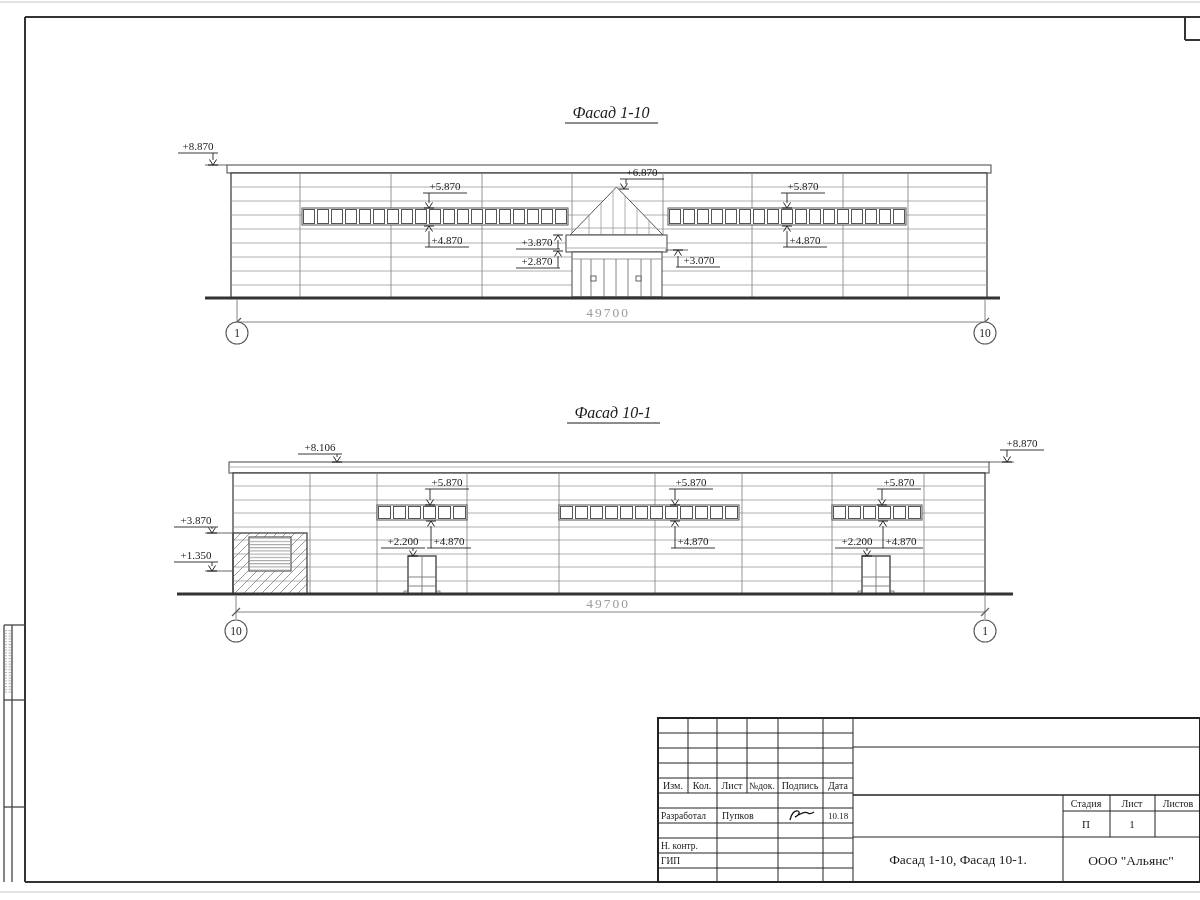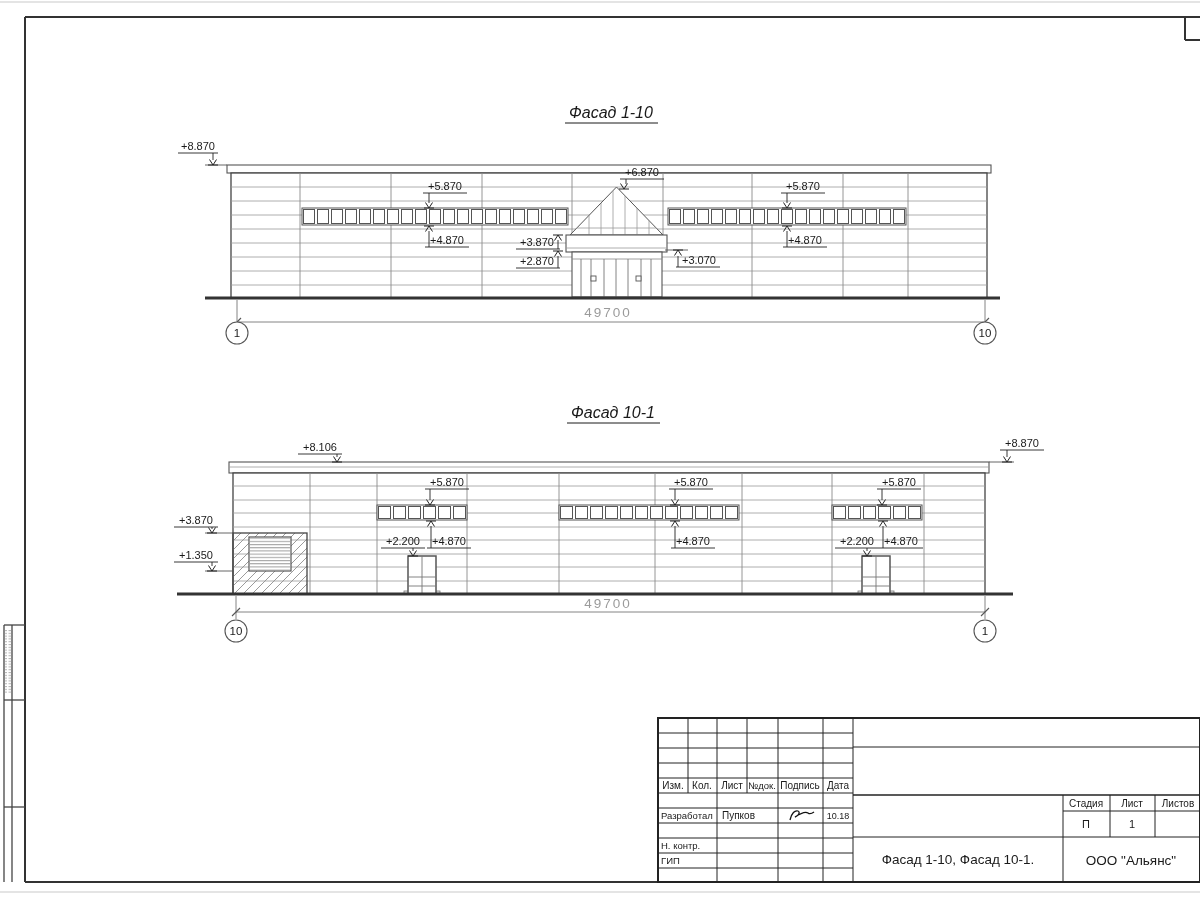--- a/index.html
+++ b/index.html
@@ -1,18 +1,18 @@
 <!DOCTYPE html>
 <html><head>
 <meta charset="utf-8">
 <style>
   html,body{margin:0;padding:0;background:#e8e8e8;}
   #sheet{
     position:relative;width:1200px;height:900px;background:#ffffff;
-    font-family:Liberation Sans, sans-serif;overflow:hidden;
+    font-family:Liberation Serif, serif;overflow:hidden;
   }
   svg text{fill:#1a1a1a;}
   .mark-text{font-size:11px;}
   .dim-text{fill:#9b9b9b;font-size:13.5px;letter-spacing:2px;}
   .axis-text{font-size:11.5px;}
   .fac-title{font-size:16px;font-style:italic;}
   .tb-xs{font-size:9px;}
   .tb-m{font-size:13.5px;}
 </style>
 </head>

